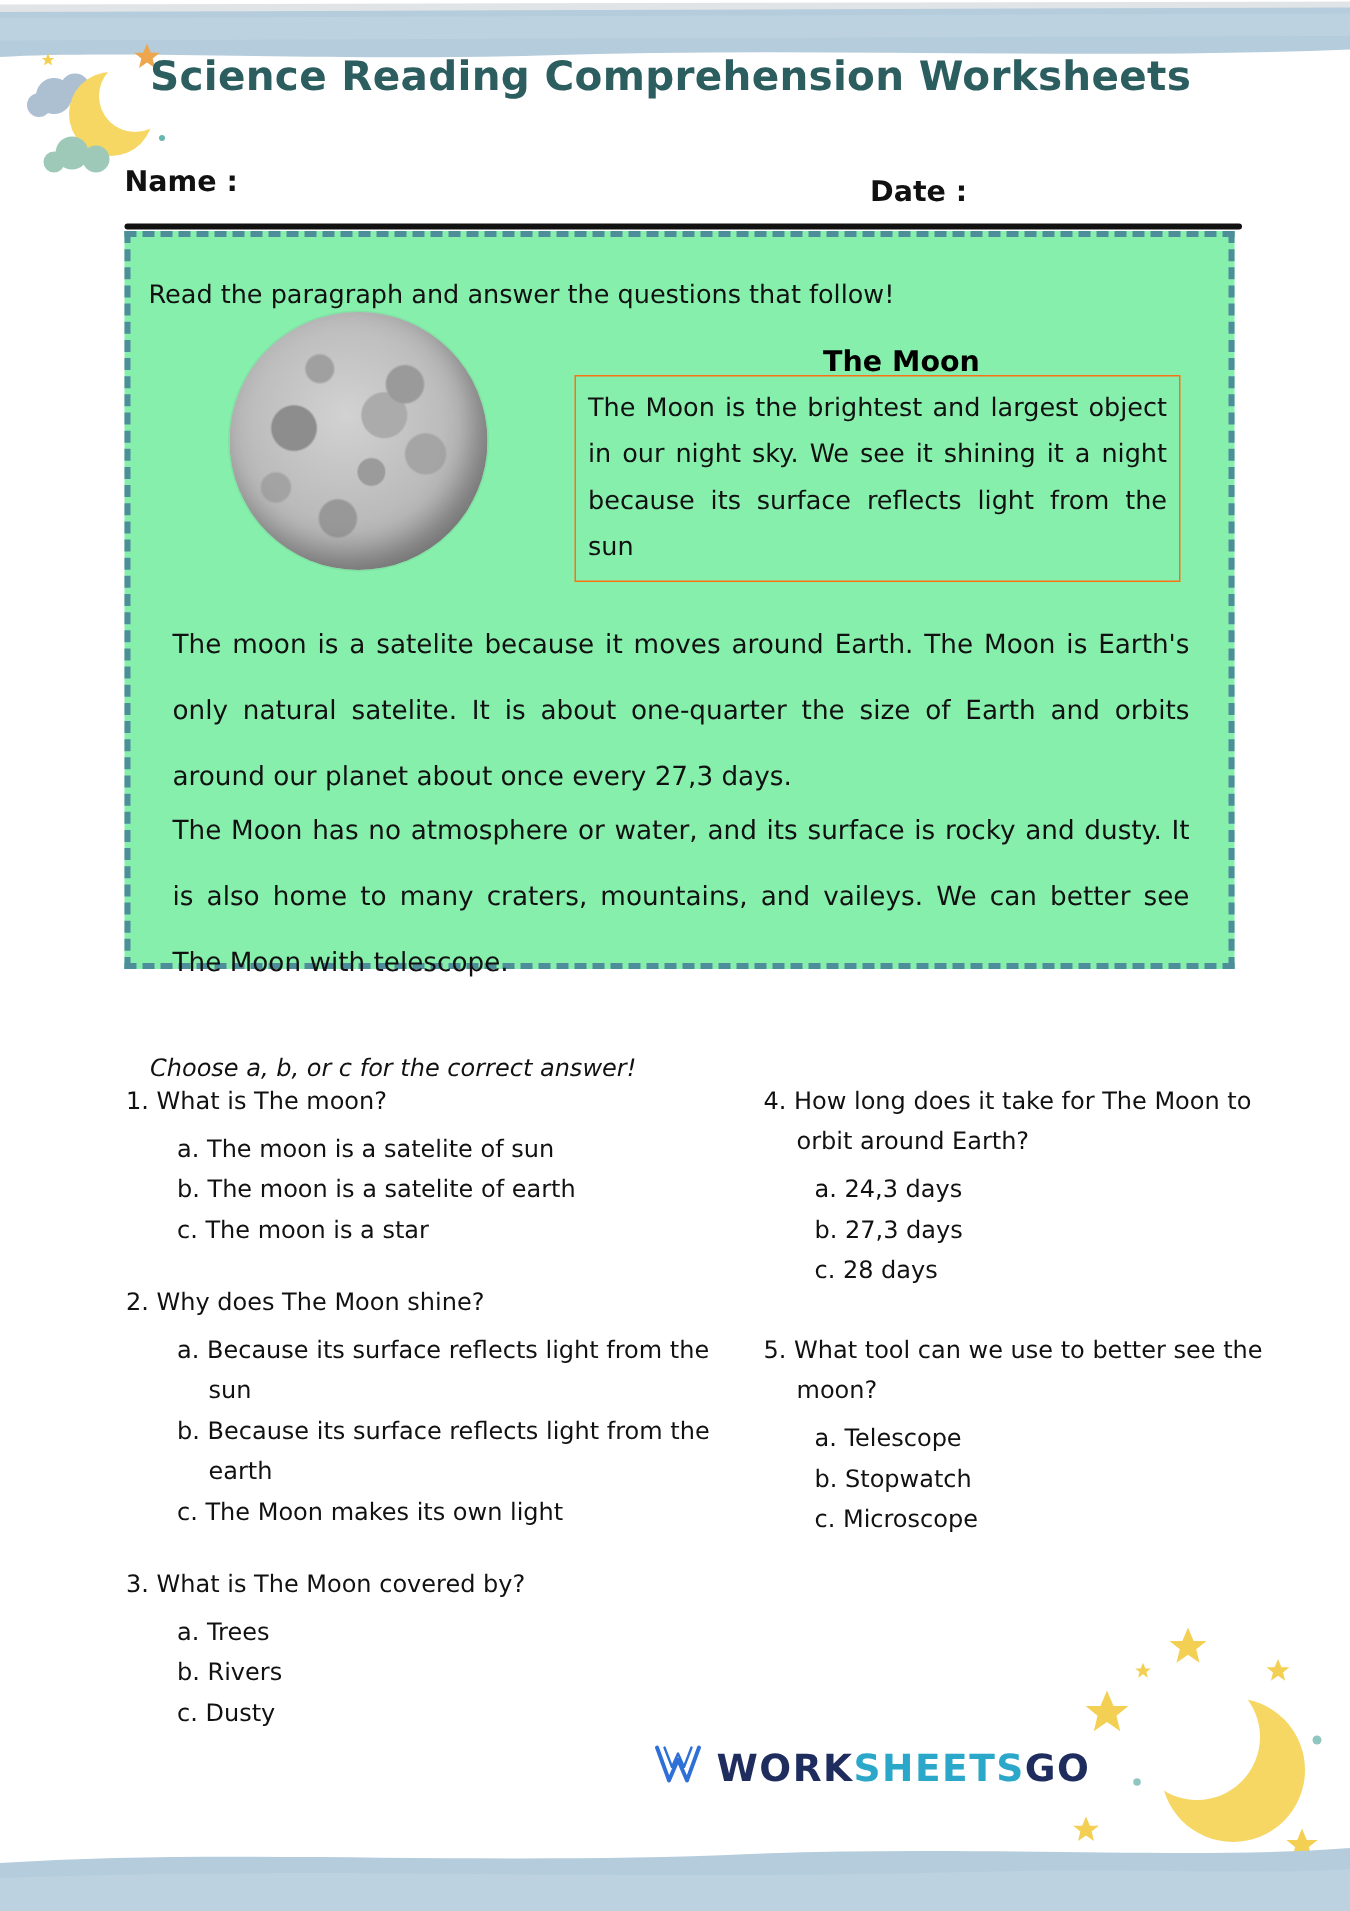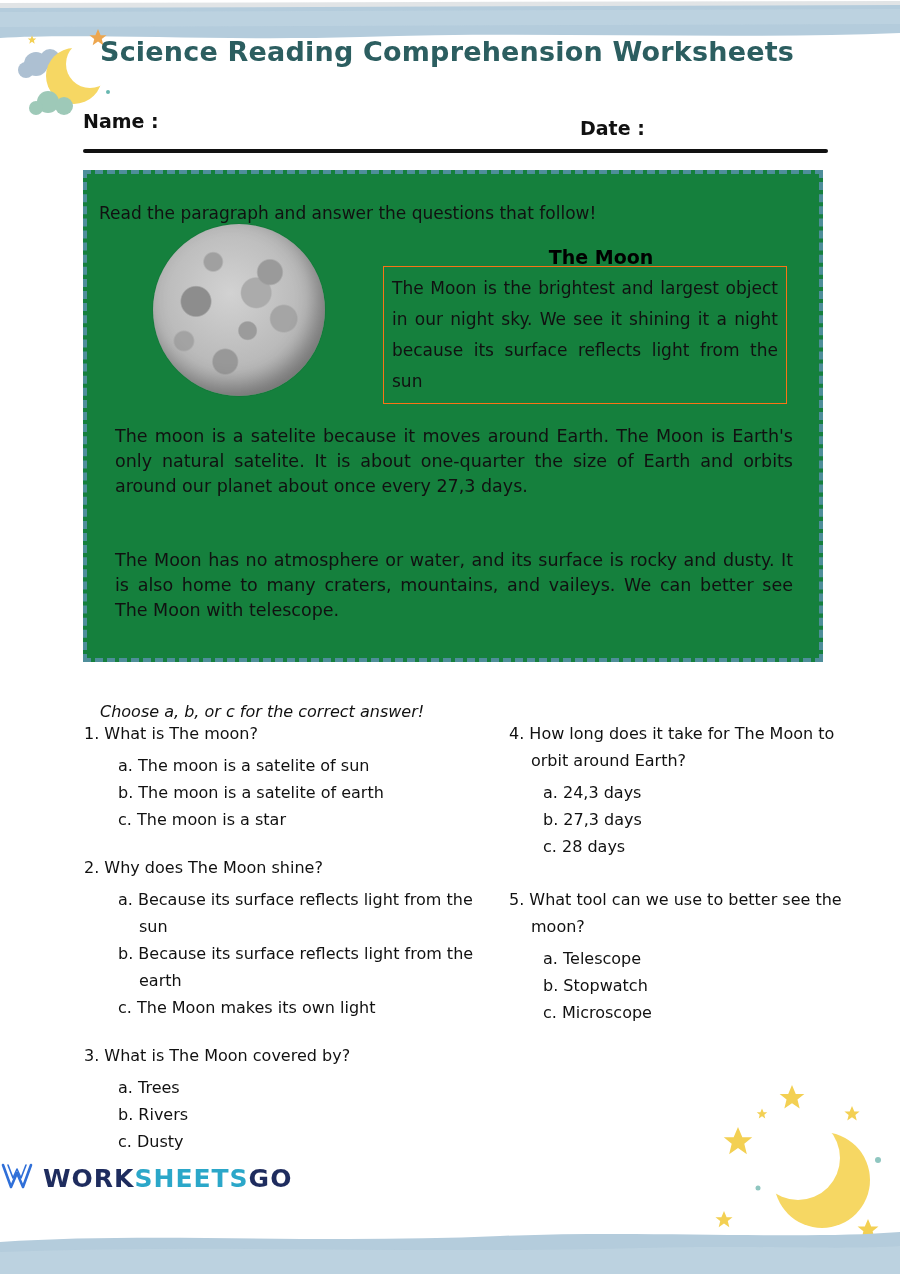--- a/index.html
+++ b/index.html
@@ -21,22 +21,22 @@
     font-size:27px;font-weight:bold;color:#2c5e60;letter-spacing:.2px;
   }
   .deco-topleft{position:absolute;left:18px;top:26px;width:104px;height:94px;}
   .namedate{position:absolute;left:83px;top:110px;width:745px;font-weight:bold;font-size:19px;}
   .name-label{position:absolute;left:0;top:0;}
   .date-label{position:absolute;left:497px;top:7px;}
   .rule{position:absolute;left:83px;top:149px;width:745px;height:4px;background:#111;border-radius:2px;}
 
   
   .passage-box{
-    position:absolute;left:83px;top:170px;width:732px;height:484px;
-    border:4px dashed #4e8e9a;background:#15803d;
+    position:absolute;left:83px;top:154px;width:732px;height:484px;
+    border:4px dashed #4e8e9a;background:#86efac;
   }
   .passage-instruction{position:absolute;left:12px;top:12px;font-size:17px;}
   .moon{
     position:absolute;left:66px;top:50px;width:172px;height:172px;border-radius:50%;
     background:
       radial-gradient(circle at 68% 28%, #9a9a9a 0 7%, transparent 8%),
       radial-gradient(circle at 35% 22%, #a0a0a0 0 5%, transparent 6%),
       radial-gradient(circle at 25% 45%, #8d8d8d 0 9%, transparent 10%),
       radial-gradient(circle at 55% 62%, #9b9b9b 0 6%, transparent 7%),
       radial-gradient(circle at 76% 55%, #a5a5a5 0 8%, transparent 9%),
@@ -50,38 +50,38 @@
     position:absolute;left:296px;top:56px;width:404px;margin:16px;
     text-align:center;font-size:19px;font-weight:bold;color:#000;
   }
   .passage-intro{
     position:absolute;left:296px;top:92px;width:386px;margin:0;
     font-size:17px;line-height:31px;text-align:justify;
     border:1px solid #f97316;padding:6px 8px;
   }
   .para{
     position:absolute;left:28px;width:678px;margin:0;
-    font-size:17.5px;line-height:25px;text-align:justify;
+    font-size:17.5px;line-height:44px;text-align:justify;
   }
   .para1{top:250px;}
   .para2{top:374px;}
 
   
   .quiz-instruction{position:absolute;left:84px;top:686px;font-size:16px;font-style:italic;margin:16px;}
   .quiz-col{position:absolute;top:720px;}
   .quiz-col-left{left:84px;width:398px;}
   .quiz-col-right{left:509px;width:352px;}
   .question{margin-bottom:21px;}
   .q-prompt{font-size:16px;line-height:27px;padding-left:22px;text-indent:-22px;margin:0 0 5px 0;}
   .option{font-size:16px;line-height:27px;margin-left:34px;padding-left:21px;text-indent:-21px;}
 
   
   .footer-logo{
     position:absolute;left:0;top:1162px;width:727px;
-    display:flex;align-items:center;justify-content:flex-start;gap:9px;
+    display:flex;align-items:center;justify-content:flex-end;gap:9px;
   }
   .logo-text{font-size:25px;font-weight:bold;letter-spacing:1px;}
   .logo-navy{color:#1e2c5e;}
   .logo-teal{color:#2ba7c9;}
 
   .deco-bottomright{position:absolute;left:700px;top:1080px;width:195px;height:190px;}
 </style>
 </head>
 <body>
 

